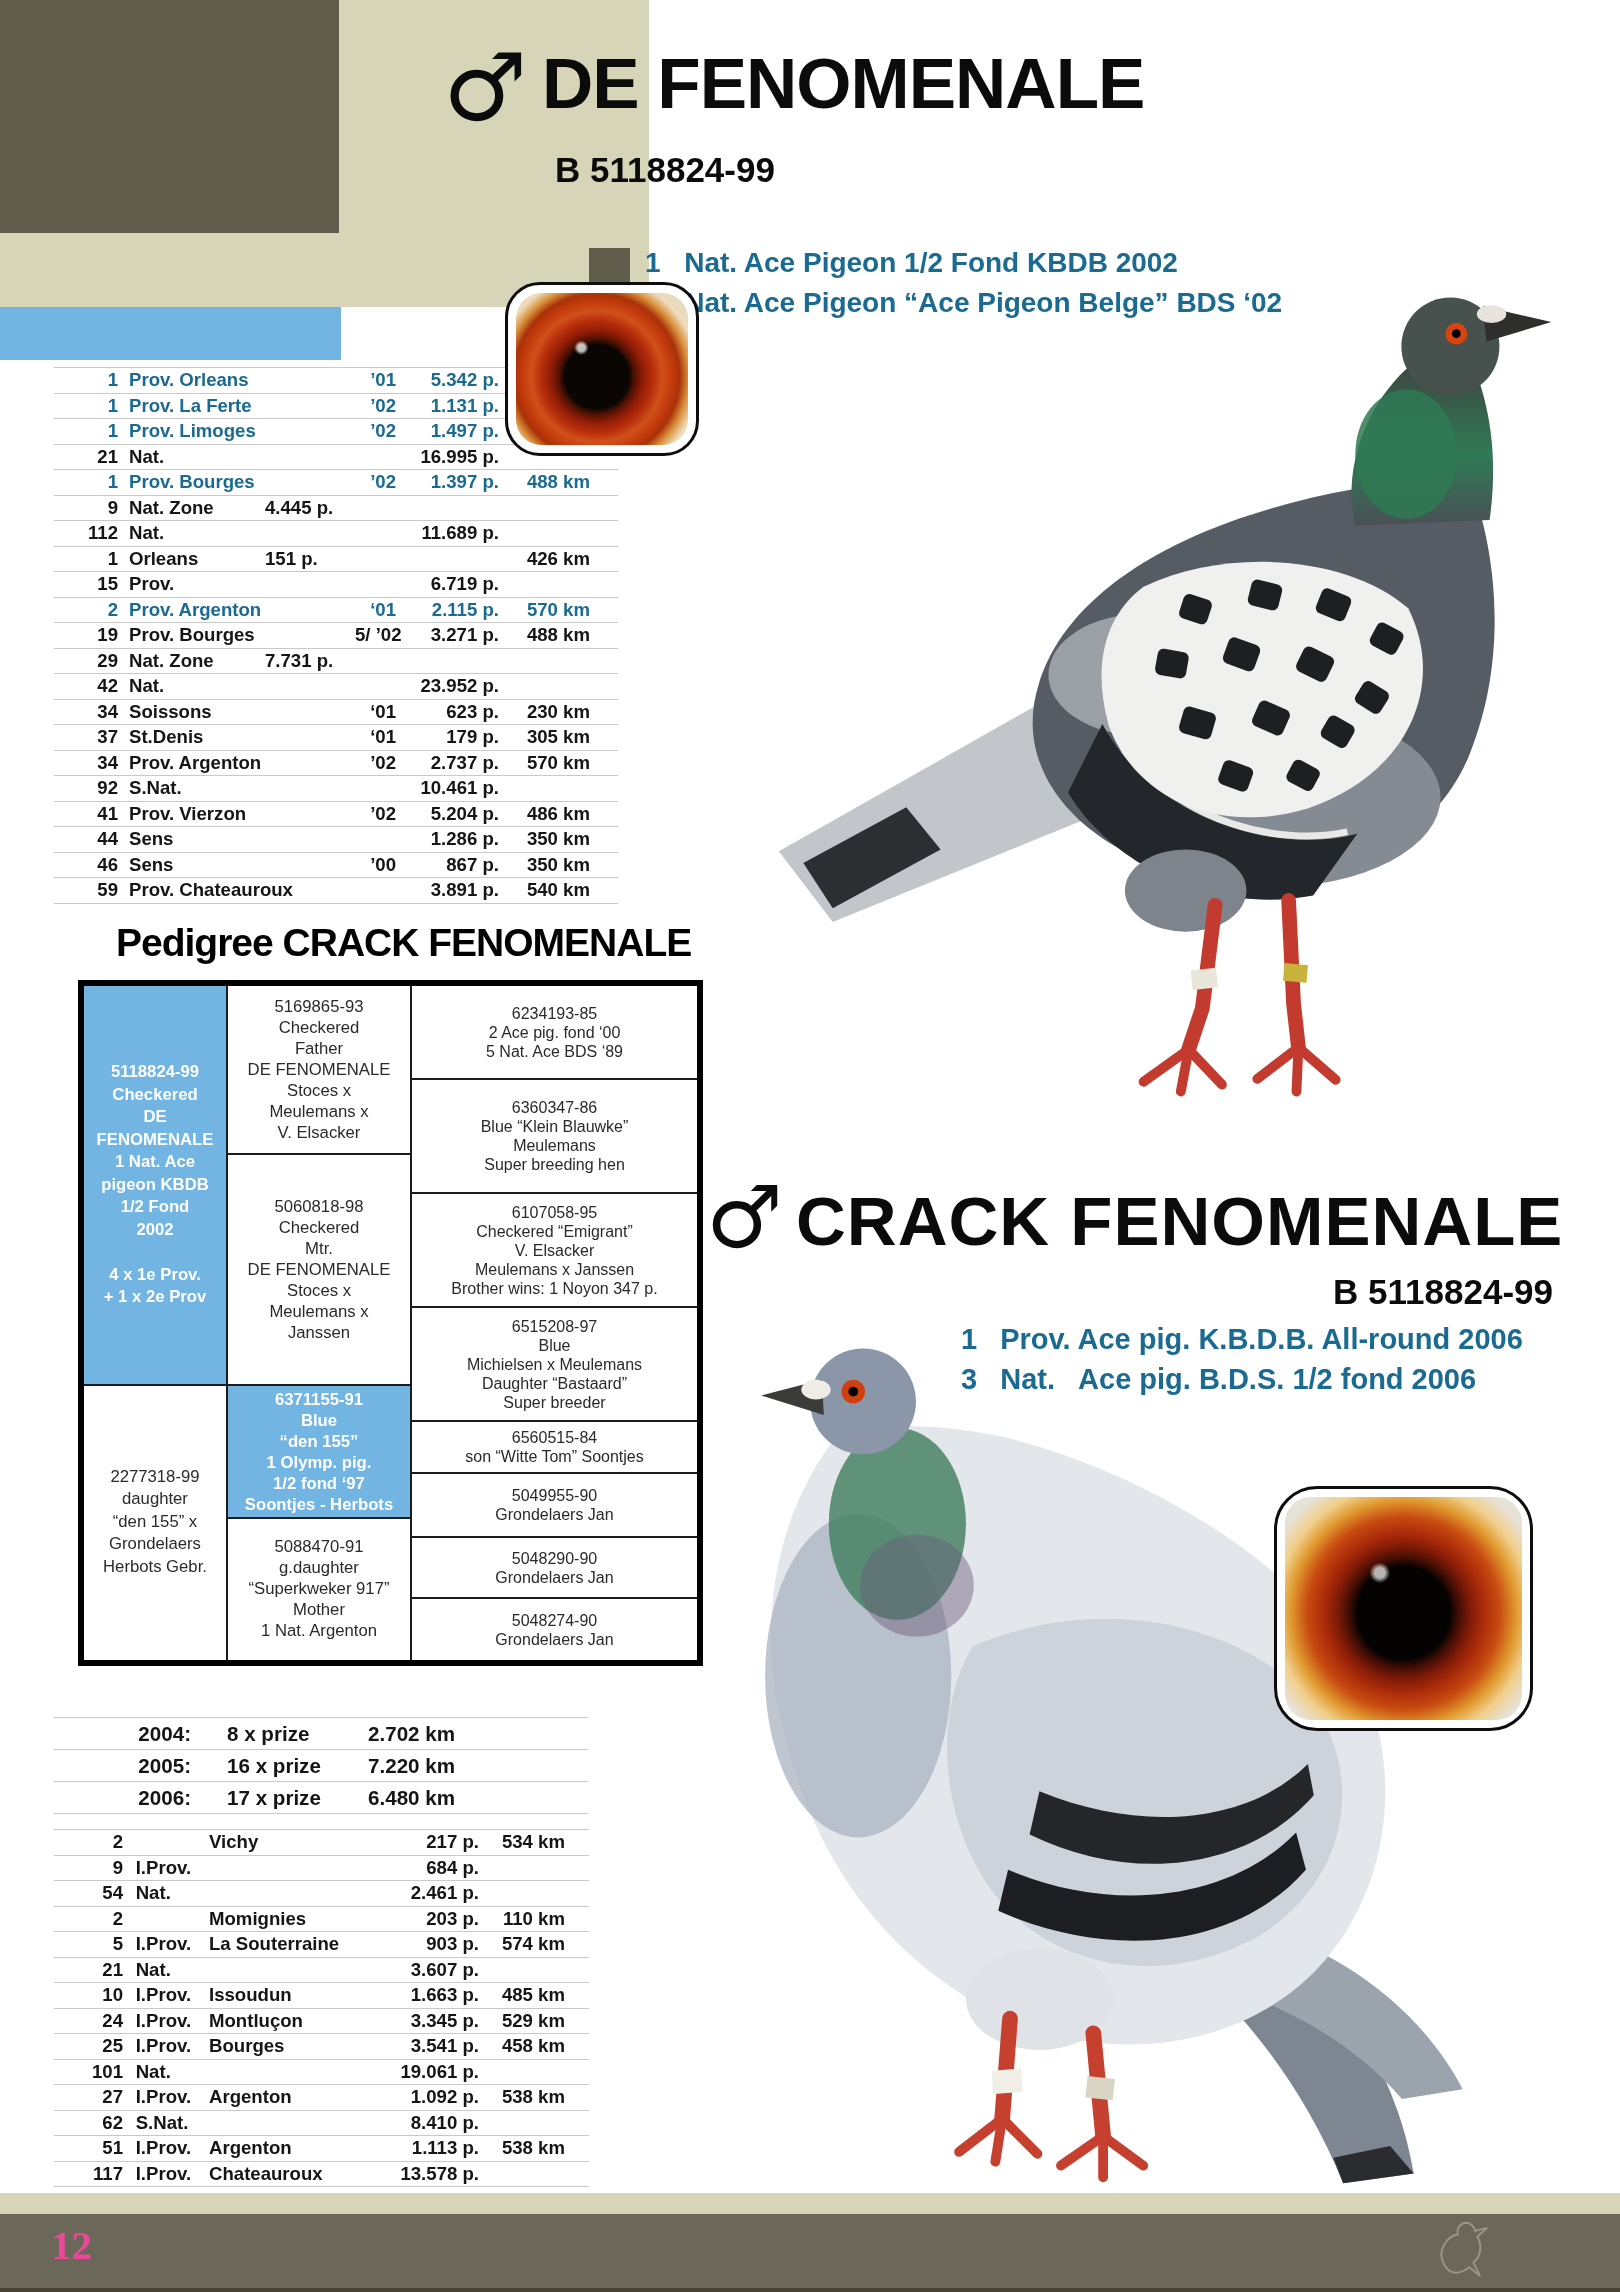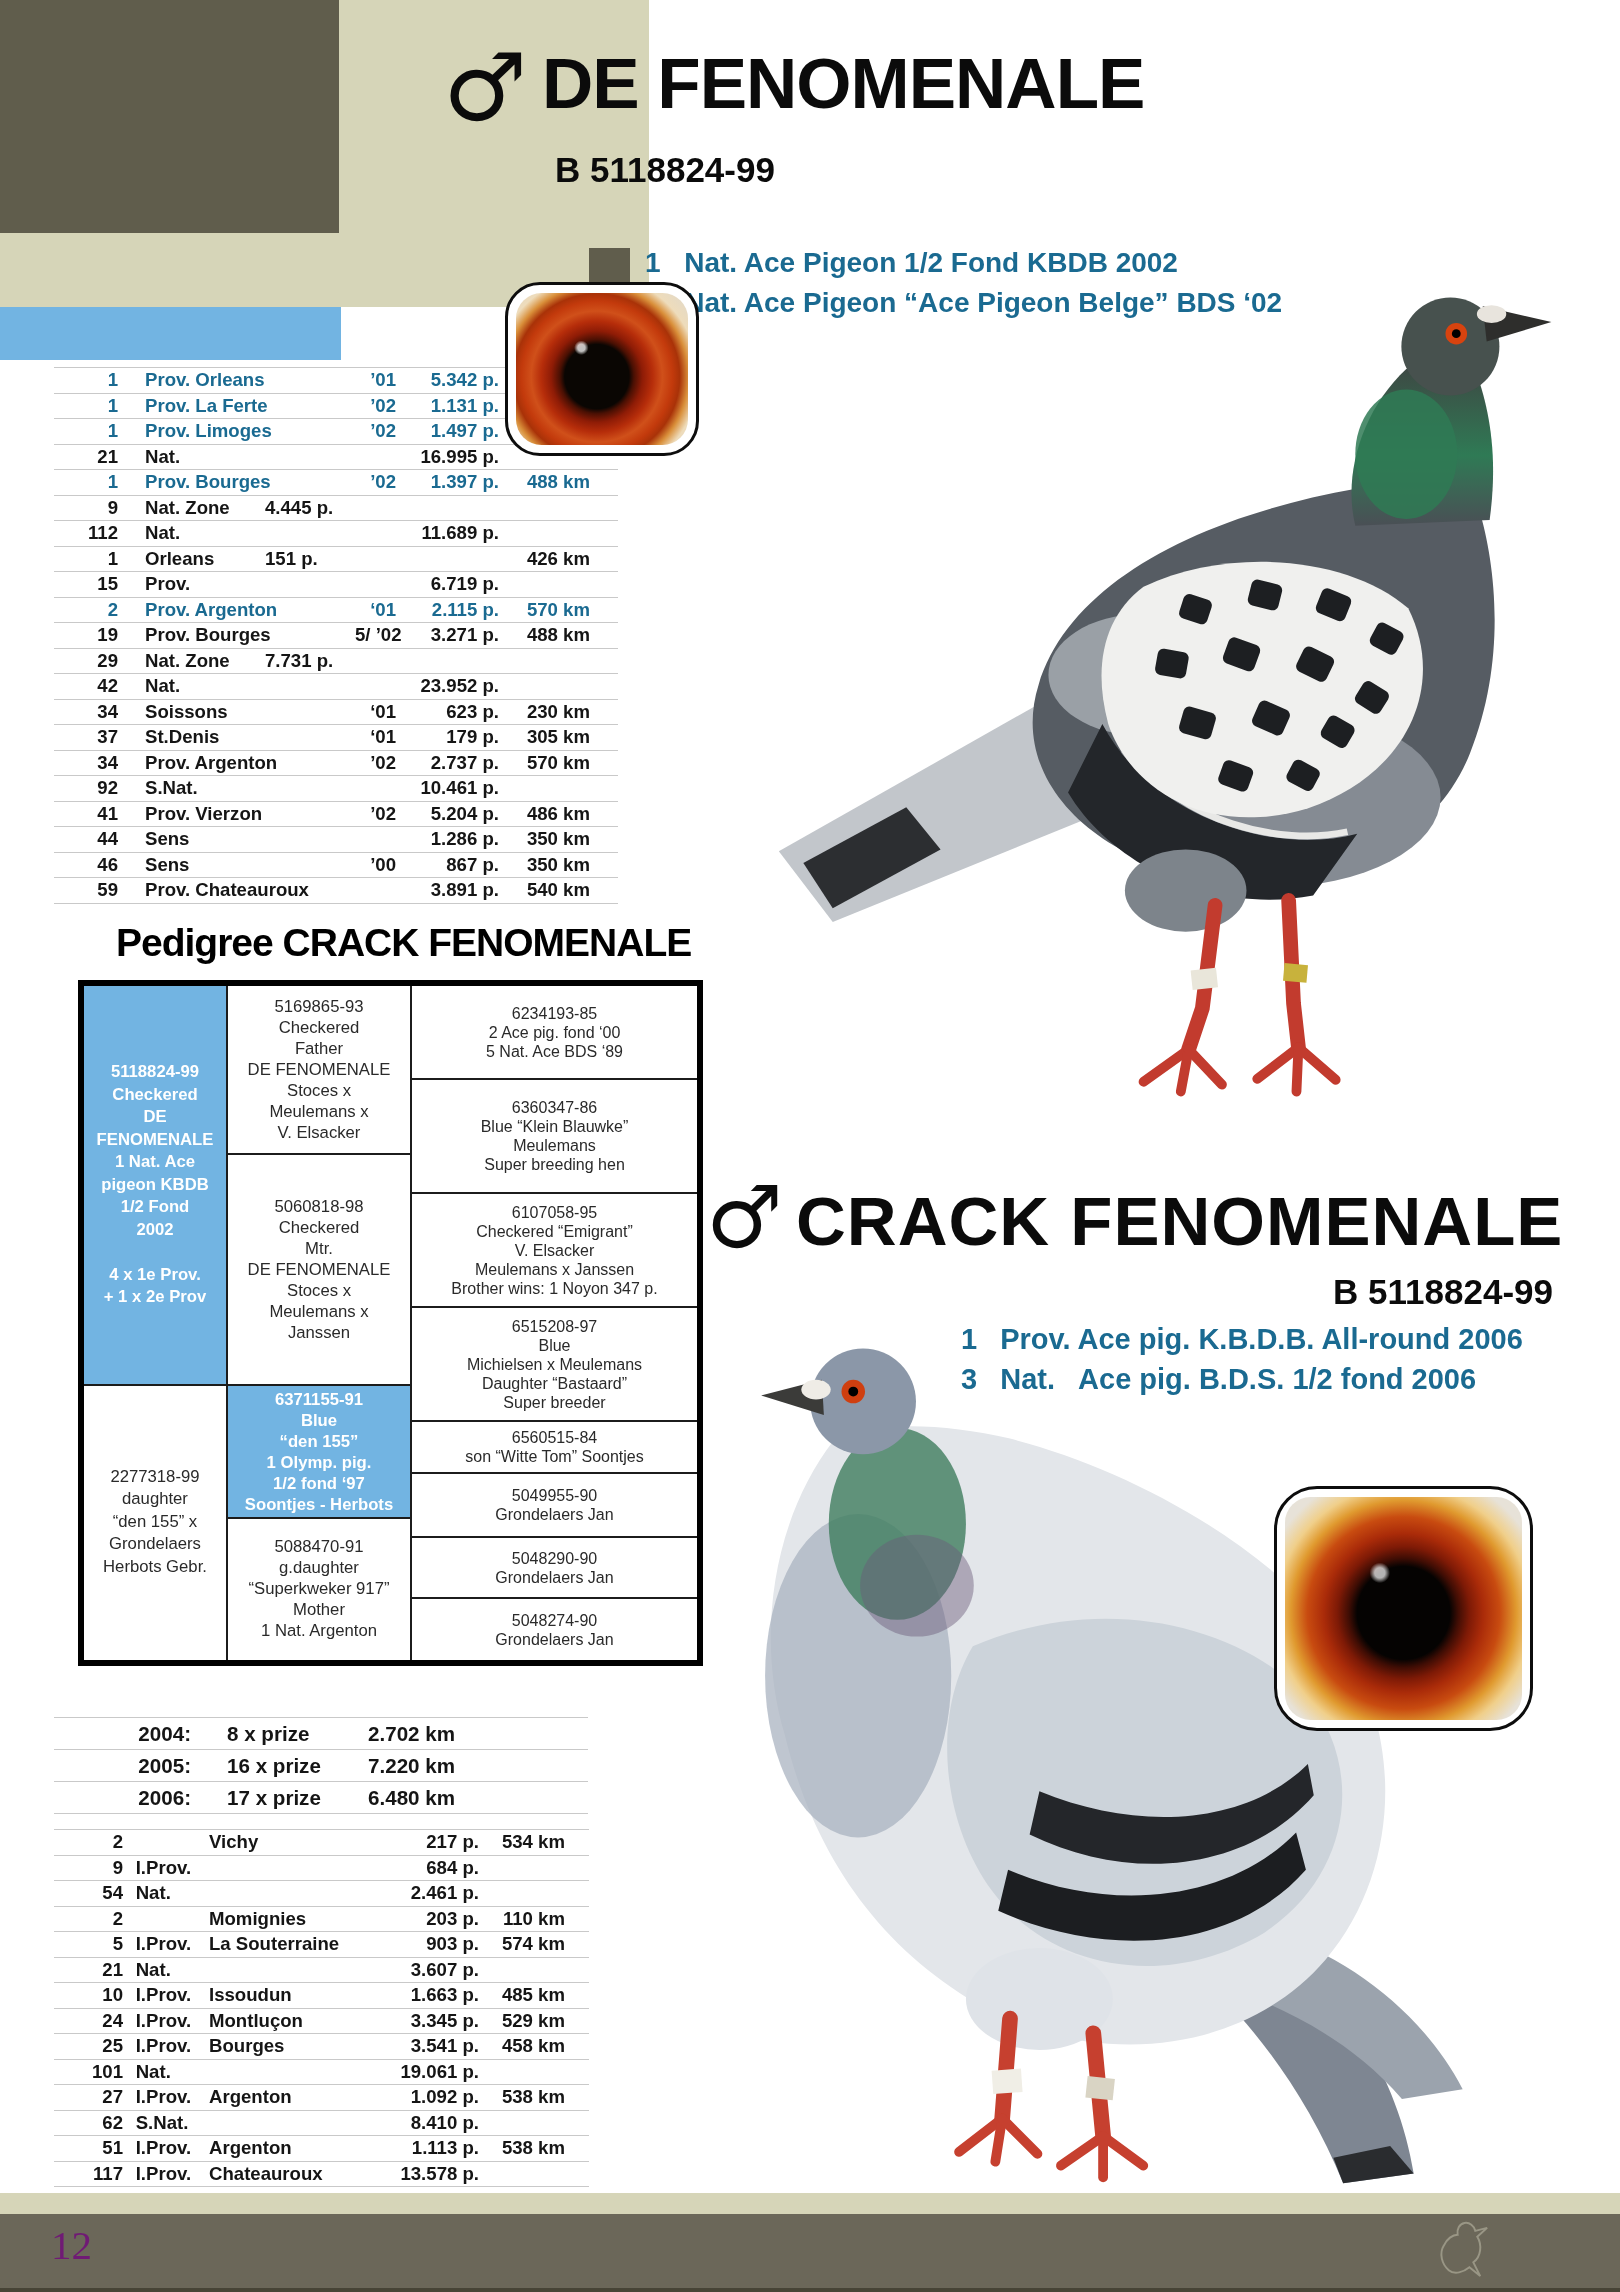--- a/index.html
+++ b/index.html
@@ -43,21 +43,21 @@
       radial-gradient(circle at 40% 34%, rgba(255,255,255,.7) 0 2.5%, rgba(255,255,255,0) 5%),
       radial-gradient(circle at 50% 52%, #050302 0 28%, #3f0d04 33%, #7e1a06 40%, #aa2b09 48%, #c84b10 58%,
                       #e09a2f 68%, #f0cf8a 77%, #e7e2d8 88%);}
 
   
   .rtable{position:absolute;color:#151515;font-weight:bold;font-size:18.6px;}
   #results1{left:54px;top:367px;width:564px;border-top:1px solid #c9c9c9;}
   #results2{left:54px;top:1829px;width:535px;border-top:1px solid #c9c9c9;}
   .rrow{display:grid;align-items:center;height:24.5px;border-bottom:1px solid #c9c9c9;white-space:nowrap;}
   #results1 .rrow{grid-template-columns:64px 147px 90px 41px 103px 91px;column-gap:0;}
-  #results1 .rrow > :nth-child(2){margin-left:27px;}
+  #results1 .rrow > :nth-child(2){margin-left:11px;}
   #results1 .c-rank,#results1 .c-year{text-align:right;}
   #results1 .c-points{text-align:right;margin-left:4.9px;}
   #results1 .c-km{text-align:right;margin-left:9.8px;}
   #results2 .rrow{grid-template-columns:69px 86px 152px 118px 86px;}
   #results2 .rrow > :nth-child(2){margin-left:12.7px;}
   #results2 .c-rank{text-align:right;}
   #results2 .c-points{text-align:right;}
   #results2 .c-km{text-align:right;margin-left:11.8px;}
   .rrow.hl{color:#1a6a91;}
 
@@ -96,22 +96,22 @@
 
   
   .pigeon{position:absolute;z-index:1;}
   #pigeon1{left:720px;top:263px;}
   #pigeon2{left:716px;top:1323px;}
 
   
   .footer-beige{position:absolute;left:0;top:2193px;width:1620px;height:21.6px;background:#d6d5b8;}
   .footer-band{position:absolute;left:0;top:2214px;width:1620px;height:78px;background:#6b6759;
                border-bottom:4.9px solid #474436;box-sizing:border-box;}
-  .page-num{position:absolute;left:51px;top:2221px;font-family:"Liberation Serif",serif;font-weight:normal;
-            font-size:41px;color:#701a75;}
+  .page-num{position:absolute;left:51px;top:2221px;font-family:"Liberation Serif",serif;font-weight:bold;
+            font-size:41px;color:#ec4899;}
   .footer-pigeon{position:absolute;left:1433px;top:2219px;}
 </style>
 </head>
 <body>
 
 <div id="page">
 
   <div class="beige-band"></div>
   <div class="dark-block"></div>
   <div class="brothers-band">

